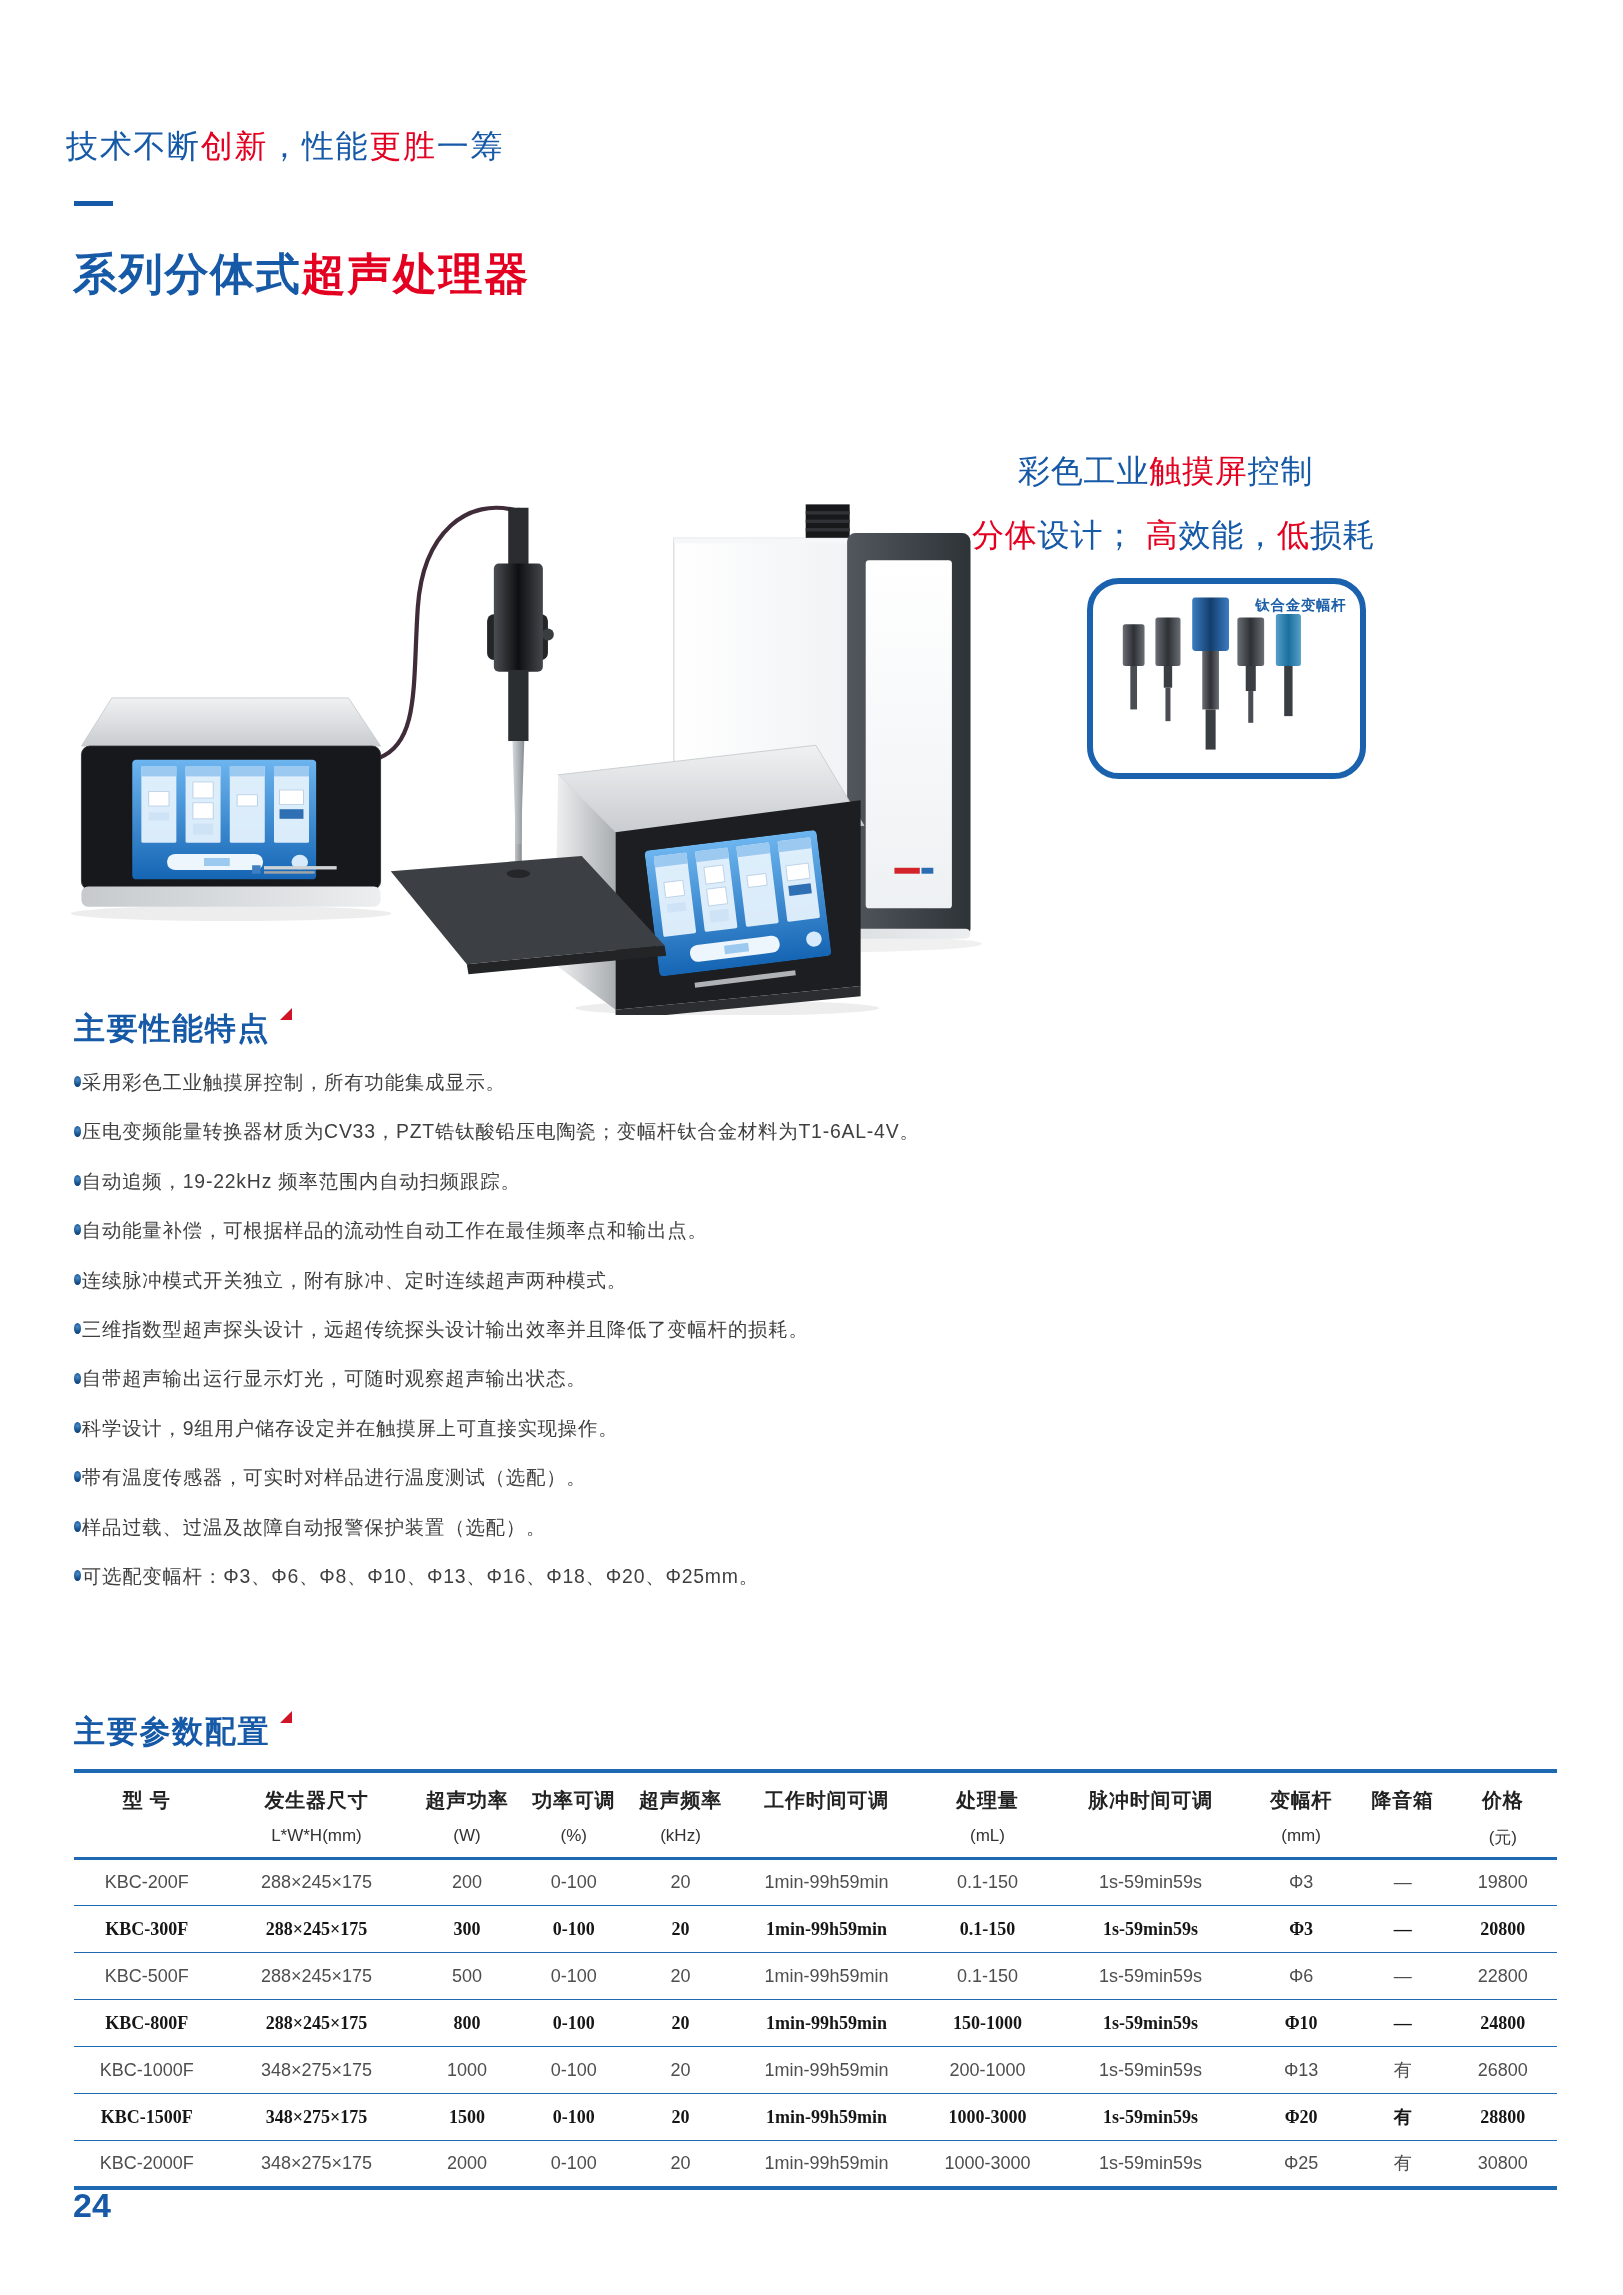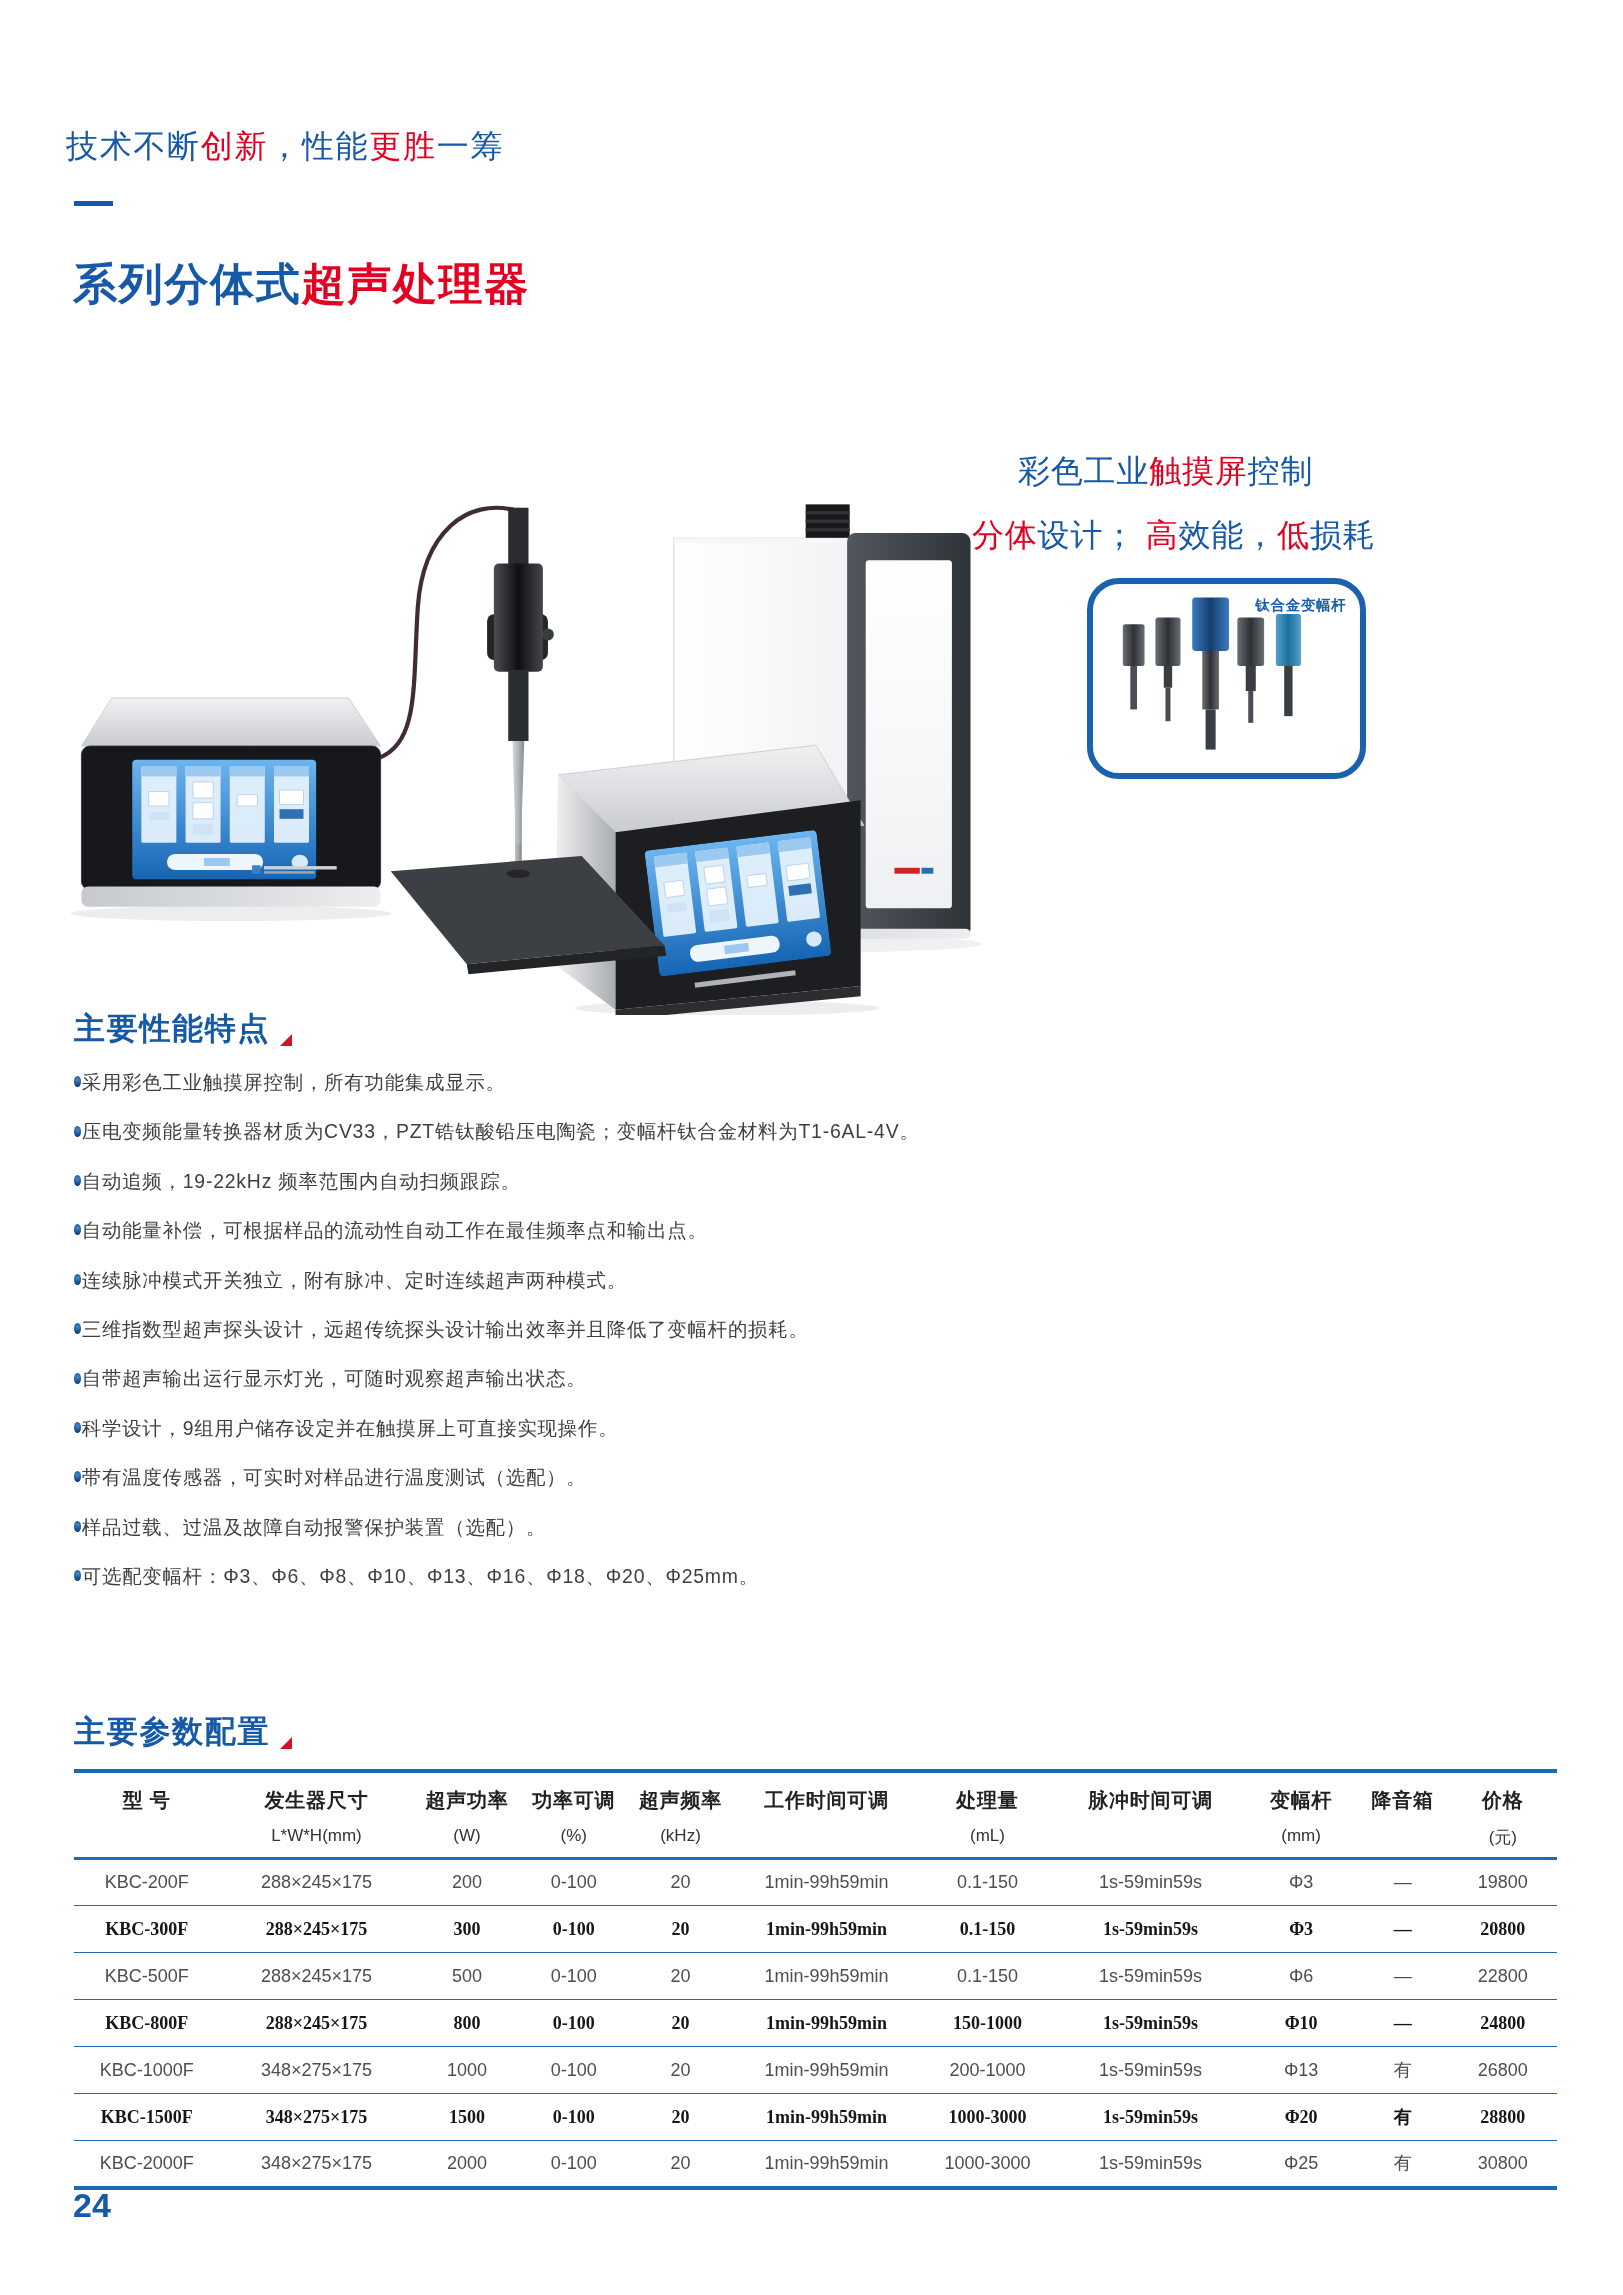--- a/index.html
+++ b/index.html
@@ -3,33 +3,33 @@
 <meta charset="utf-8">
 <style>
   html,body{margin:0;padding:0;background:#ffffff;}
   .page{position:relative;width:1623px;height:2295px;background:#ffffff;overflow:hidden;
         font-family:"Liberation Sans","DejaVu Sans",sans-serif;}
   .c-blue{color:#1659a7;}
   .c-red{color:#e30021;}
 
   .tagline{position:absolute;left:66px;top:125px;font-size:32px;font-weight:500;letter-spacing:1.7px;white-space:nowrap;}
   .accent-dash{position:absolute;left:74px;top:201px;width:39px;height:5px;background:#1659a7;}
-  .page-title{position:absolute;left:73px;top:245px;font-size:44px;font-weight:700;letter-spacing:1.7px;white-space:nowrap;margin-top:10px;}
+  .page-title{position:absolute;left:73px;top:245px;font-size:44px;font-weight:700;letter-spacing:1.7px;white-space:nowrap;}
 
   .slogan1{position:absolute;left:1018px;top:450px;font-size:32px;font-weight:500;letter-spacing:0.8px;white-space:nowrap;}
   .slogan2{position:absolute;left:972px;top:514px;font-size:32px;font-weight:500;letter-spacing:0.8px;white-space:nowrap;}
 
   .probe-box{position:absolute;left:1087px;top:578px;width:279px;height:201px;border:6px solid #1b62ae;
              border-radius:32px;background:#ffffff;box-sizing:border-box;}
   .probe-box-label{position:absolute;right:13.5px;top:12px;font-size:14.4px;font-weight:700;color:#1b5fa8;letter-spacing:0.8px;}
   .probe-box svg{position:absolute;left:0;top:0;}
 
   .collage{position:absolute;left:51px;top:489px;width:955px;height:526px;}
 
-  .sec-h{position:absolute;font-size:31px;font-weight:600;color:#1659a7;letter-spacing:1.7px;display:flex;align-items:flex-end;gap:10px;white-space:nowrap;}
+  .sec-h{position:absolute;font-size:31px;font-weight:600;color:#1659a7;letter-spacing:1.7px;display:flex;gap:10px;white-space:nowrap;}
   .sec-h .tri{width:0;height:0;border-right:12.7px solid #d01326;border-top:12.7px solid transparent;margin-bottom:4.2px;}
   #features-h{left:74px;top:1008px;}
   #params-h{left:74px;top:1711px;}
 
   .features{position:absolute;left:74px;top:1067px;width:1497px;list-style:none;margin:0;padding:0;}
   .features li{display:flex;gap:1px;margin-bottom:19.4px;font-size:19.4px;color:#3f3f3f;line-height:30px;letter-spacing:0.8px;}
   .features .dot{flex:none;width:6.8px;height:11px;border-radius:50%;margin-top:9.3px;
                  background:radial-gradient(circle at 50% 35%,#4a8cc9 0%,#18548f 55%,#0c3a6e 100%);}
 
   .ptable-wrap{position:absolute;left:74px;top:1769px;width:1483px;}

